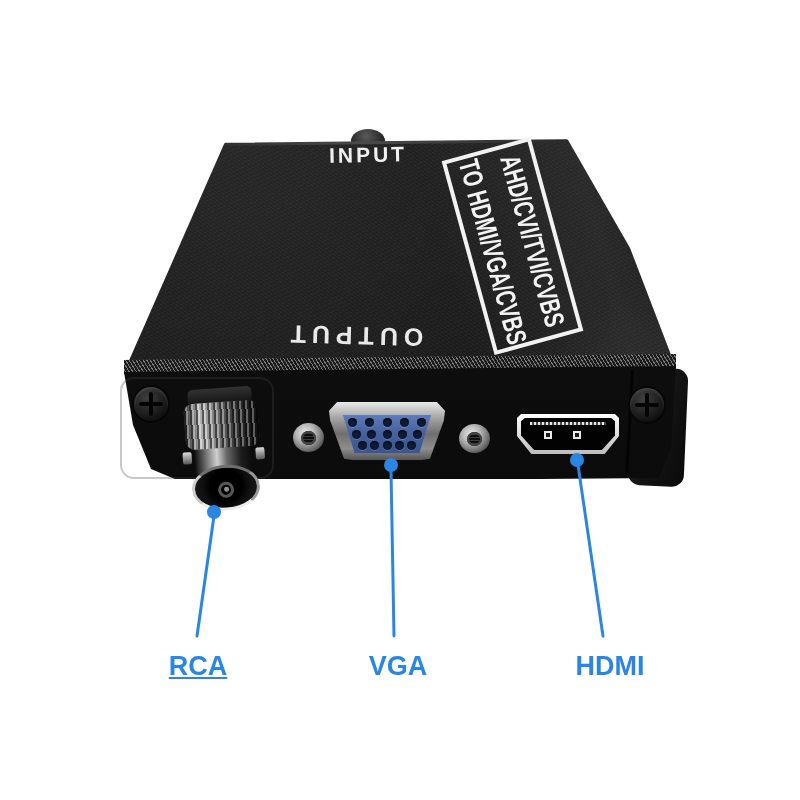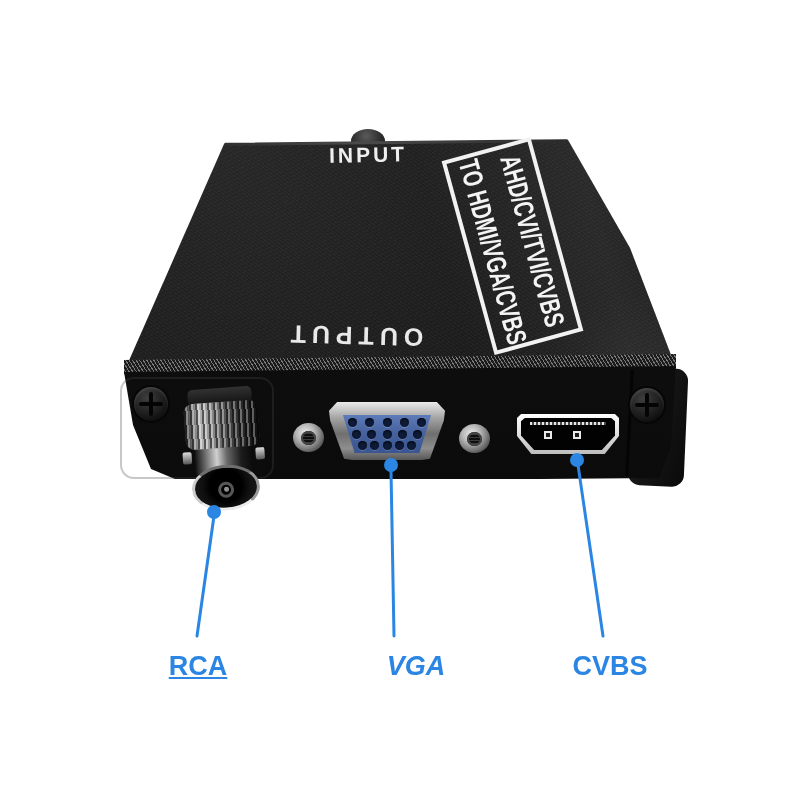--- a/index.html
+++ b/index.html
@@ -123,21 +123,21 @@
   .hdmi-pins{position:absolute;left:13px;right:13px;top:8px;height:3px;
     background:repeating-linear-gradient(90deg,#e8e8e8 0 2px,#4a4a4a 2px 4px);}
   .hdmi-contact{position:absolute;top:17px;width:8px;height:8px;background:#e9e9e9;}
   .hdmi-contact::after{content:"";position:absolute;left:2px;top:2px;width:4px;height:4px;background:#1a1a1a;}
   .hdmi-contact.c1{left:27px;} .hdmi-contact.c2{left:56px;}
 
   
   .callouts{z-index:10;pointer-events:none;}
   .callout-label{position:absolute;top:651px;text-align:center;font-weight:bold;font-size:27px;z-index:10;}
   .callout-label.rca{left:148px;width:100px;text-decoration:underline;}
-  .callout-label.vga{left:366px;width:100px;font-style:italic;}
+  .callout-label.vga{left:348px;width:100px;}
   .callout-label.hdmi{left:550px;width:120px;}
 </style>
 </head>
 <body>
 
 <div class="scene">
 
   <div class="knob"></div>
 
   <div class="layer top-face"></div>
@@ -222,15 +222,15 @@
       <circle cx="391" cy="465" r="7" fill="#2a86e2"></circle>
     </g>
     <g>
       <line x1="578" y1="465" x2="603" y2="636" stroke="#2a86e2" stroke-width="3" stroke-linecap="round"></line>
       <circle cx="577" cy="460" r="7" fill="#2a86e2"></circle>
     </g>
   </svg>
 
   <div class="callout-label rca" style="color:#2a86e2">RCA</div>
   <div class="callout-label vga" style="color:#2a86e2">VGA</div>
-  <div class="callout-label hdmi" style="color:#2a86e2">CVBS</div>
+  <div class="callout-label hdmi" style="color:#2a86e2">HDMI</div>
 
 </div>
 
 </body></html>

